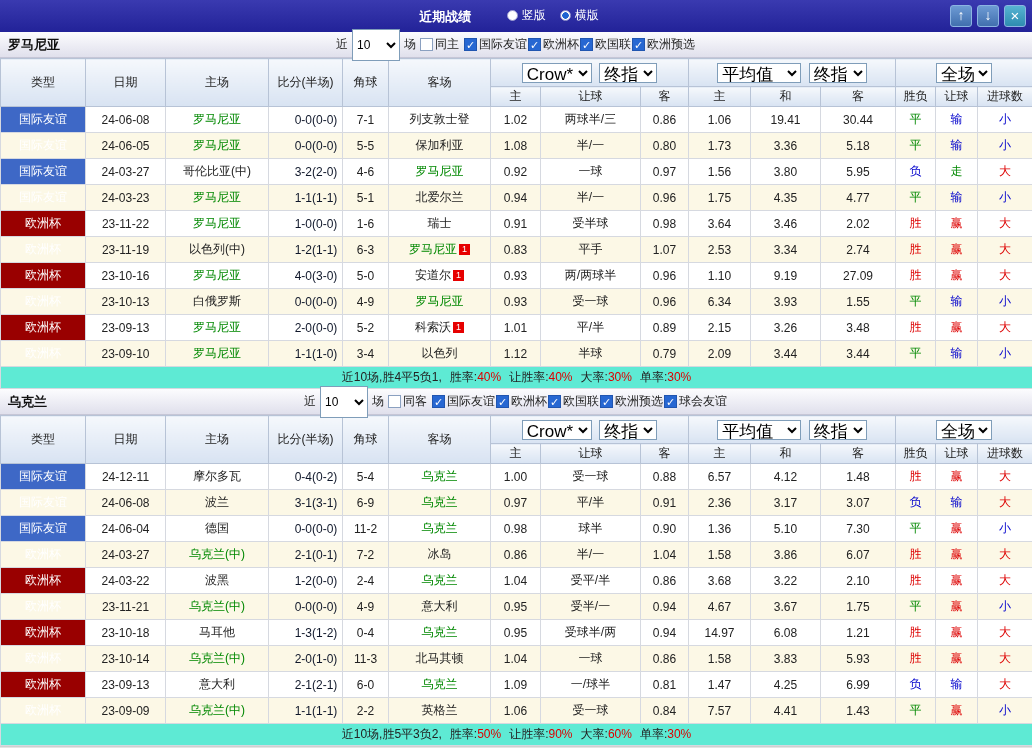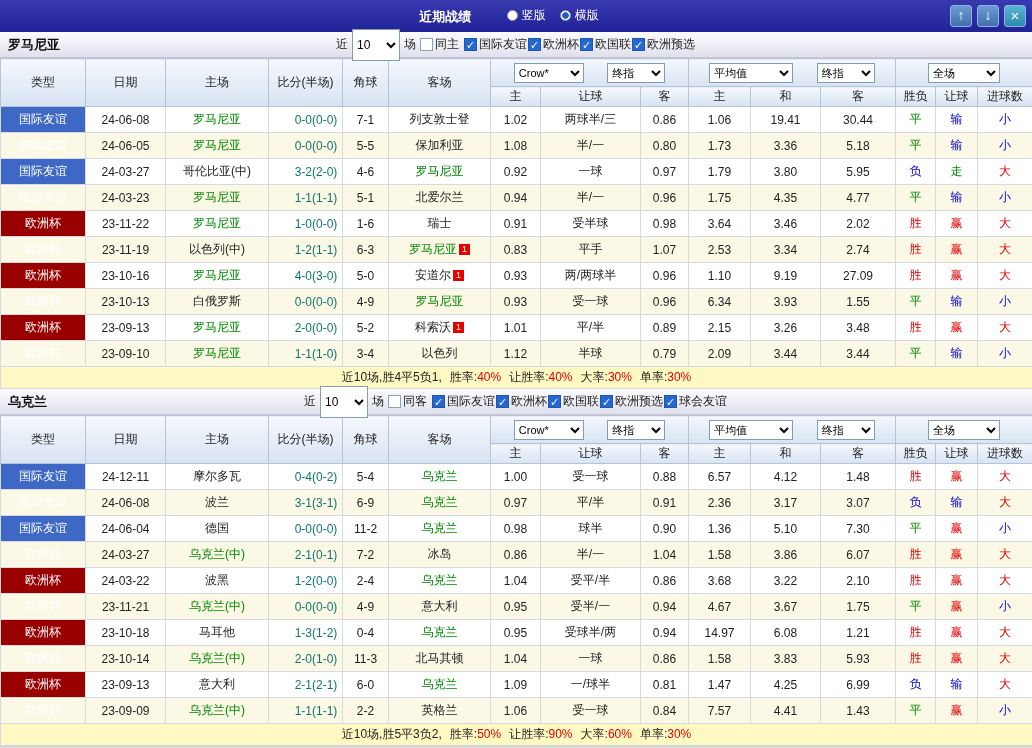--- a/index.html
+++ b/index.html
@@ -66,43 +66,43 @@
 
   
   .stat-table { width: 1032px; border-collapse: collapse; table-layout: fixed; }
   .stat-table th {
     background: linear-gradient(#f5f8fc, #d8e3f2);
     border: 1px solid #b7c3d6;
     font-weight: normal; font-size: 12px; padding: 1px 0;
   }
   .stat-table thead tr.h1 th { height: 28px; }
   .stat-table thead tr.h2 th { height: 19px; }
-  .dd-cell select { height: 20px; font-size: 11px; border: 1px solid #7f9db9; background: #fff; margin: 0 10px; }
+  .dd-cell select { height: 20px; font-size: 17px; border: 1px solid #7f9db9; background: #fff; margin: 0 2px; }
   .sel-crow { width: 70px; }
   .sel-stage { width: 58px; }
   .sel-avg { width: 84px; }
-  .sel-full { width: 72px; }
+  .sel-full { width: 56px; }
   .stat-table td {
     border: 1px solid #d6d9e0; text-align: center; height: 26px;
     font-size: 12px; background: #fff; overflow: hidden; white-space: nowrap;
   }
   tr.alt td { background: #fcf8e6; }
   td.type-friendly { background: #3e68c6; color: #fff; }
   td.type-euro { background: #990000; color: #fff; }
   .c-r { color: #dd0000; }
   .c-g { color: #008800; }
   .c-b { color: #0000cc; }
   .team { cursor: pointer; }
   .team-green { color: #008800; }
-  .score-cell { color: #0f766e; cursor: pointer; padding-left: 21px; }
+  .score-cell { color: #0f172a; cursor: pointer; padding-left: 21px; }
   .badge {
     display: inline-block; width: 11px; height: 11px; line-height: 11px;
     background: #e60000; color: #fff; font-size: 9px; margin-left: 2px; vertical-align: middle;
   }
-  tfoot td.summary { height: 22px; background: #fef9c3; }
+  tfoot td.summary { height: 22px; background: #5eead4; }
   .sum-label { margin-left: 8px; }
   .bottom-strip { height: 6px; background: #e4e4e4; border-top: 1px solid #cfcfcf; }
 </style>
 </head>
 <body>
 
 <div class="window">
 
   <div class="titlebar">
     <div class="title-center">
@@ -245,21 +245,21 @@
           <tr>
             <td class="type-cell type-friendly">国际友谊</td>
             <td>24-03-27</td>
             <td><span class="team">哥伦比亚(中)</span></td>
             <td class="score-cell">3-2(2-0)</td>
             <td>4-6</td>
             <td><span class="team team-green">罗马尼亚</span></td>
             <td>0.92</td>
             <td>一球</td>
             <td>0.97</td>
-            <td>1.79</td>
+            <td>1.56</td>
             <td>3.80</td>
             <td>5.95</td>
             <td class="c-b">负</td>
             <td class="c-g">走</td>
             <td class="c-r">大</td>
           </tr>
           <tr class="alt">
             <td class="type-cell type-friendly">国际友谊</td>
             <td>24-03-23</td>
             <td><span class="team team-green">罗马尼亚</span></td>

